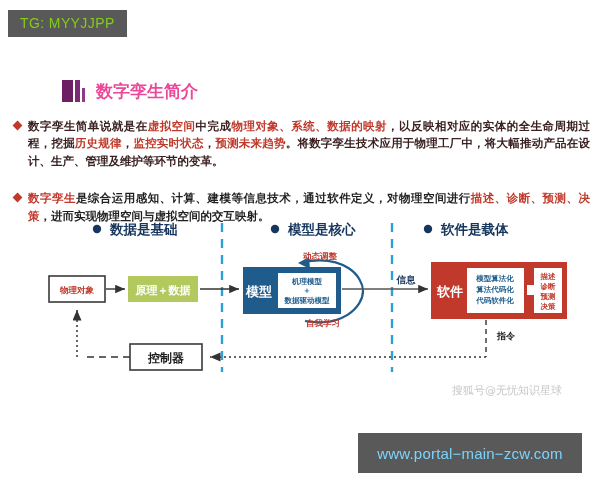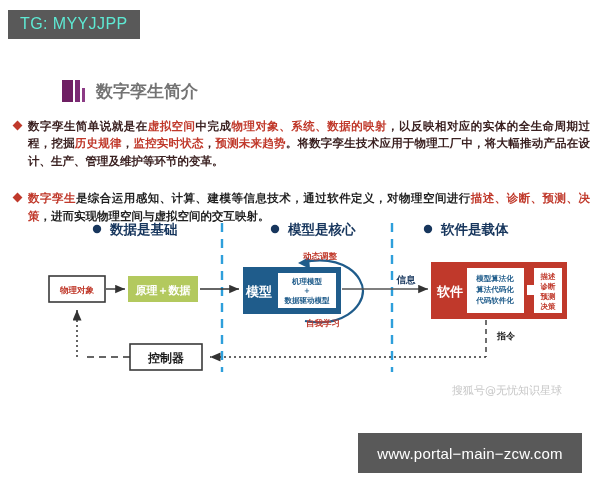--- a/index.html
+++ b/index.html
@@ -14,22 +14,22 @@
     overflow: hidden;
     position: relative;
   }
 
   
   #tg-badge {
     position: absolute;
     left: 8px;
     top: 10px;
     background: #595959;
-    color: #5eead4;
-    font-size: 16px;
+    color: #84cc16;
+    font-size: 14px;
     letter-spacing: 0.4px;
     padding: 6px 12px 7px 12px;
     line-height: 1;
     white-space: nowrap;
   }
 
   
   #heading-row {
     position: absolute;
     left: 62px;
@@ -43,21 +43,21 @@
     background: #6b2a6b;
     margin-right: 2px;
   }
   .bar.b1 { width: 11px; height: 22px; background:#6e1f63; }
   .bar.b2 { width: 5px;  height: 22px; background:#7b2a74; }
   .bar.b3 { width: 3px;  height: 14px; background:#8c3b85; }
   #heading-text {
     margin-left: 9px;
     font-size: 17px;
     font-weight: bold;
-    color: #737373;
+    color: #ec4899;
     line-height: 22px;
     font-family: "DejaVu Sans", "Liberation Sans", sans-serif;
   }
 
   
   #body-copy {
     position: absolute;
     left: 14px;
     top: 106px;
     width: 576px;
@@ -111,21 +111,21 @@
   }
 
   
   #url-bar {
     position: absolute;
     left: 358px;
     top: 433px;
     width: 224px;
     height: 40px;
     background: #595959;
-    color: #ffffff;
+    color: #7dd3fc;
     display: flex;
     align-items: center;
     justify-content: center;
     font-size: 15px;
     letter-spacing: 0.2px;
   }
 </style>
 </head>
 <body>
 

